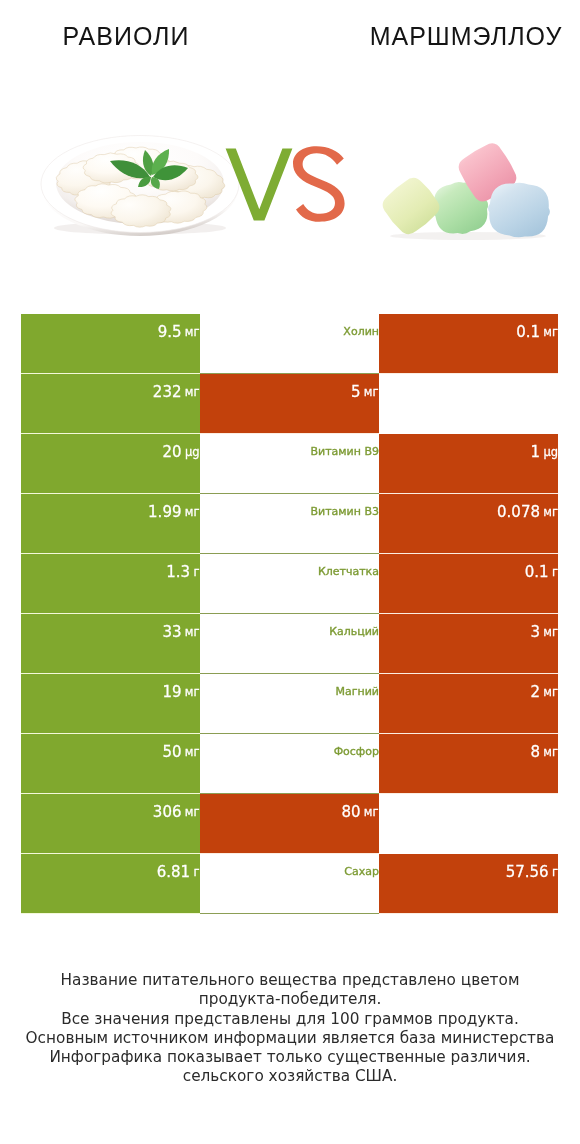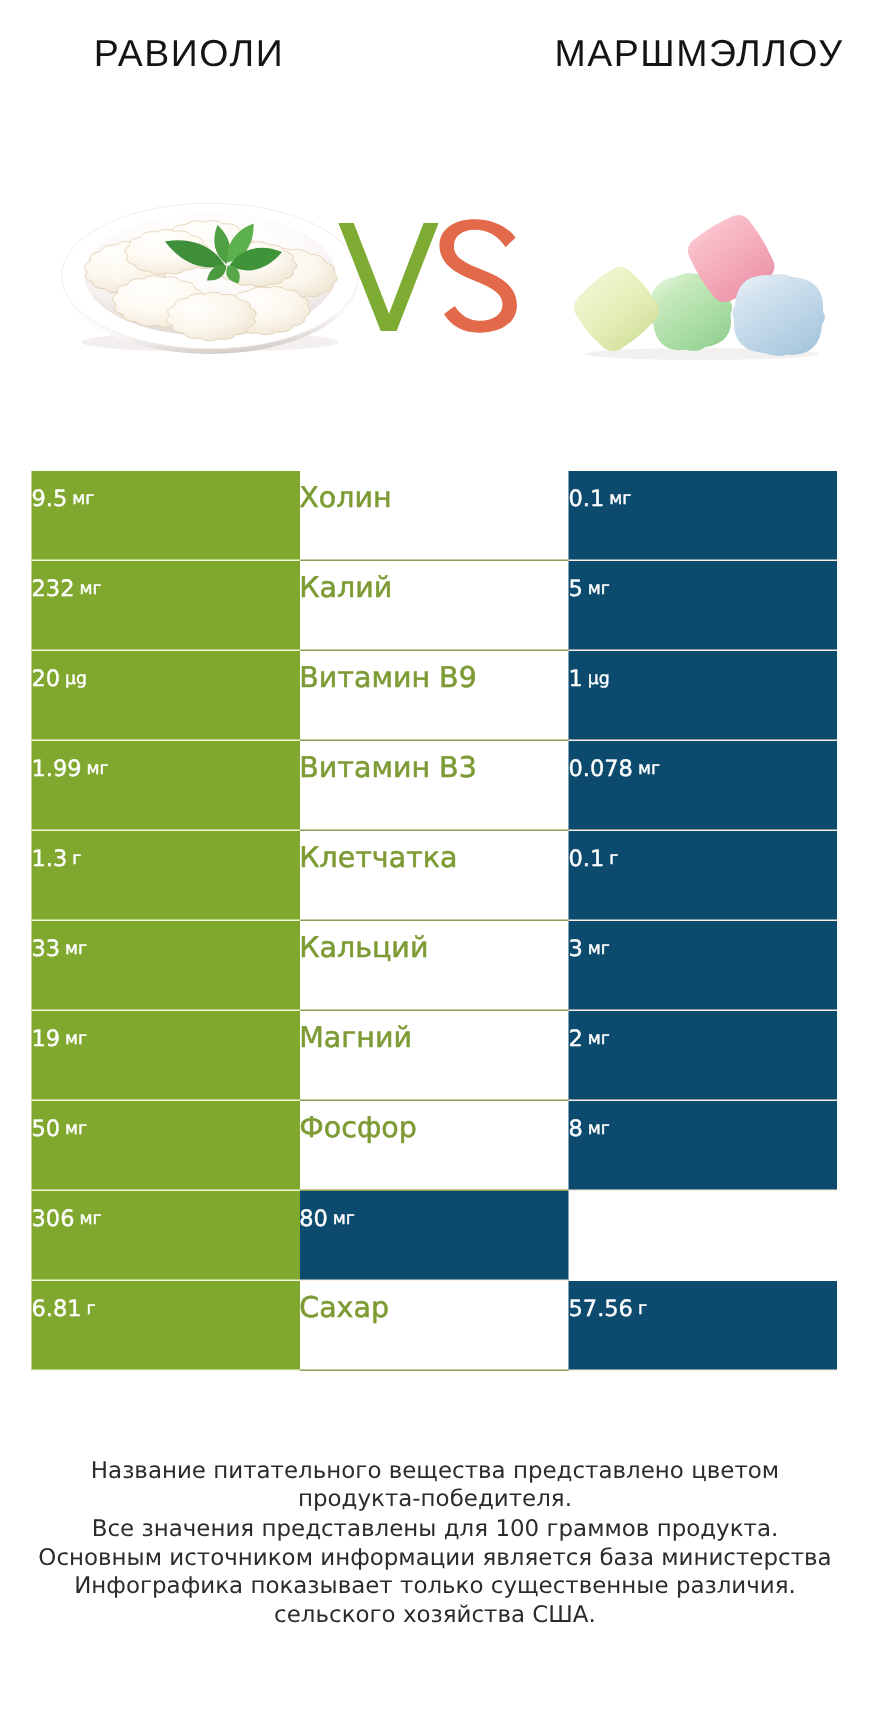--- a/index.html
+++ b/index.html
@@ -11,29 +11,29 @@
   .title{position:absolute;font-size:25px;line-height:25px;color:#141414;
          letter-spacing:1px;text-align:center;white-space:nowrap;font-weight:400;top:24px;}
   #t-left{left:0;width:252px;}
   #t-right{left:352px;width:228px;}
 
   #art{position:absolute;left:0;top:0;width:580px;height:300px;}
 
   .tbl{position:absolute;left:21px;top:313.5px;width:537px;}
   .row{display:flex;height:60px;}
   .cell{height:100%;box-sizing:border-box;display:flex;align-items:center;
-        justify-content:flex-start;font-family:"DejaVu Sans",sans-serif;
+        justify-content:flex-end;font-family:"DejaVu Sans",sans-serif;
         font-size:15px;line-height:16px;white-space:nowrap;padding-bottom:22px;}
   .c-left{width:178.5px;background:#80a82e;color:#ffffff;border-bottom:1.2px solid #f3f8d9;}
   .c-mid{width:179.5px;background:#ffffff;}
-  .c-right{width:179px;background:#0c4a6e;color:#ffffff;border-bottom:1.2px solid #fcede1;}
+  .c-right{width:179px;background:#c2410c;color:#ffffff;border-bottom:1.2px solid #fcede1;}
   .c-mid.w-left{border-bottom:1.2px solid #8c9e55;}
   .c-mid.w-right{border-bottom:1.2px solid #c6988a;}
   .unit{font-size:11.5px;margin-left:3.3px;-webkit-text-stroke:.28px currentColor;}
-  .nutri{font-size:19px;-webkit-text-stroke:.36px currentColor;}
+  .nutri{font-size:11px;-webkit-text-stroke:.36px currentColor;}
   .val{-webkit-text-stroke:.28px currentColor;}
   .n-left{color:#7d9b34;}
   .n-right{color:#cd5f45;}
 
   .foot{position:absolute;left:0;width:580px;top:971px;text-align:center;
         font-family:"DejaVu Sans",sans-serif;
         font-size:15.3px;line-height:19.3px;color:#2b2b2b;}
 </style>
 </head>
 <body>
@@ -144,23 +144,20 @@
         <div class="cell c-right">
           <span class="val">0.1</span>
           <span class="unit">мг</span>
         </div>
       </div>
       <div class="row">
         <div class="cell c-left">
           <span class="val">232</span>
           <span class="unit">мг</span>
         </div>
-        <div class="cell c-mid w-left">
-          <span class="nutri n-left">Калий</span>
-        </div>
         <div class="cell c-right">
           <span class="val">5</span>
           <span class="unit">мг</span>
         </div>
       </div>
       <div class="row">
         <div class="cell c-left">
           <span class="val">20</span>
           <span class="unit">µg</span>
         </div>

